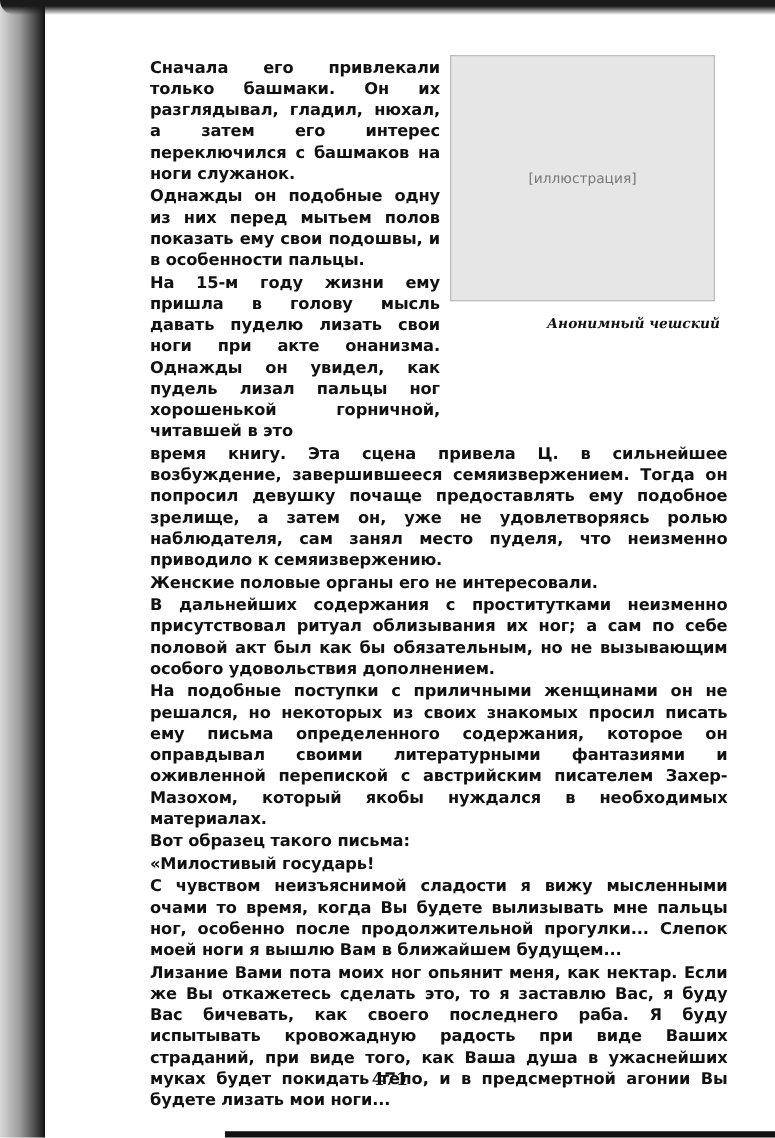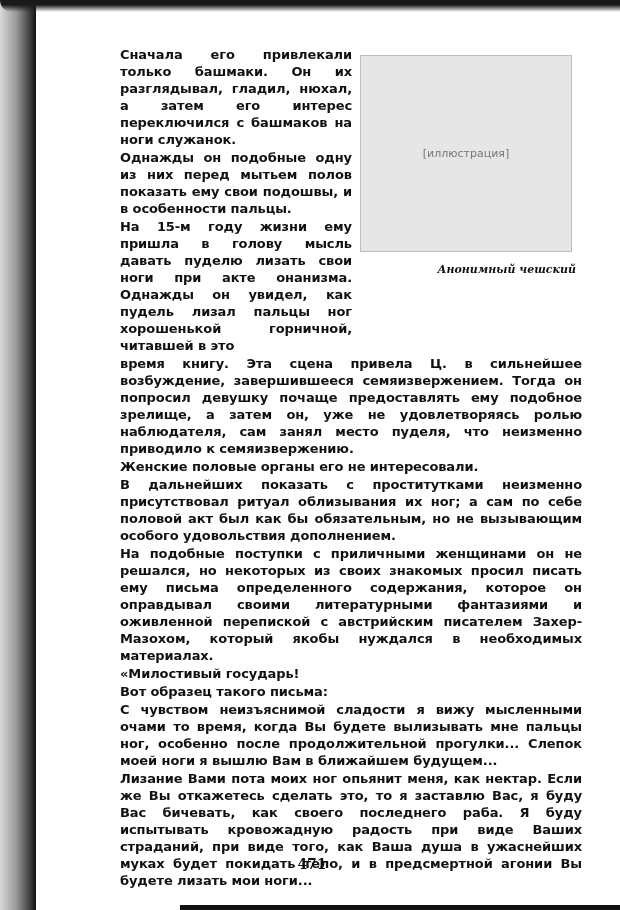--- a/index.html
+++ b/index.html
@@ -22,21 +22,21 @@
     position: absolute; left: 180px; bottom: 0; width: 440px; height: 5px;
     background: #111;
   }
   .text-block {
     position: absolute; left: 120px; top: 46px; width: 462px;
     font-size: 13px; line-height: 17px; font-weight: bold; letter-spacing: -0.1px;
   }
   .para { margin: 0 0 1px 0; text-align: justify; }
   .narrow { width: 232px; }
   .figure {
-    position: absolute; left: 356px; top: 55px; width: 220px; height: 235px;
+    position: absolute; left: 356px; top: 44px; width: 220px; height: 235px;
   }
   .figure-art {
     width: 210px; height: 195px; margin: 0 auto;
     background: #e6e6e6; border: 1px solid #bdbdbd;
     display: flex; align-items: center; justify-content: center;
     color: #777; font-size: 11px; font-weight: normal;
   }
   .caption {
     text-align: right; font-family: "DejaVu Serif", serif; font-style: italic; font-weight: bold;
     font-size: 11px; line-height: 15px; margin-top: 10px;
@@ -59,22 +59,22 @@
     <div>Анонимный чешский</div>
   </div>
 </div>
 
 <div class="text-block">
   <p class="para narrow">Сначала его привлекали только башмаки. Он их разглядывал, гладил, нюхал, а затем его интерес переключился с башмаков на ноги служанок.</p>
   <p class="para narrow">Однажды он подобные одну из них перед мытьем полов показать ему свои подошвы, и в особенности пальцы.</p>
   <p class="para narrow">На 15-м году жизни ему пришла в голову мысль давать пуделю лизать свои ноги при акте онанизма. Однажды он увидел, как пудель лизал пальцы ног хорошенькой горничной, читавшей в это</p>
   <p class="para">время книгу. Эта сцена привела Ц. в сильнейшее возбуждение, завершившееся семяизвержением. Тогда он попросил девушку почаще предоставлять ему подобное зрелище, а затем он, уже не удовлетворяясь ролью наблюдателя, сам занял место пуделя, что неизменно приводило к семяизвержению.</p>
   <p class="para">Женские половые органы его не интересовали.</p>
-  <p class="para">В дальнейших показать с проститутками неизменно присутствовал ритуал облизывания их ног; а сам по себе половой акт был как бы обязательным, но не вызывающим особого удовольствия дополнением.</p>
+  <p class="para">В дальнейших содержания с проститутками неизменно присутствовал ритуал облизывания их ног; а сам по себе половой акт был как бы обязательным, но не вызывающим особого удовольствия дополнением.</p>
   <p class="para">На подобные поступки с приличными женщинами он не решался, но некоторых из своих знакомых просил писать ему письма определенного содержания, которое он оправдывал своими литературными фантазиями и оживленной перепиской с австрийским писателем Захер-Мазохом, который якобы нуждался в необходимых материалах.</p>
+  <p class="para">Вот образец такого письма:</p>
   <p class="para">«Милостивый государь!</p>
-  <p class="para">Вот образец такого письма:</p>
   <p class="para">С чувством неизъяснимой сладости я вижу мысленными очами то время, когда Вы будете вылизывать мне пальцы ног, особенно после продолжительной прогулки... Слепок моей ноги я вышлю Вам в ближайшем будущем...</p>
   <p class="para">Лизание Вами пота моих ног опьянит меня, как нектар. Если же Вы откажетесь сделать это, то я заставлю Вас, я буду Вас бичевать, как своего последнего раба. Я буду испытывать кровожадную радость при виде Ваших страданий, при виде того, как Ваша душа в ужаснейших муках будет покидать тело, и в предсмертной агонии Вы будете лизать мои ноги...</p>
 
 </div>
 
 <div class="page-number">471</div>
 
 </body></html>

